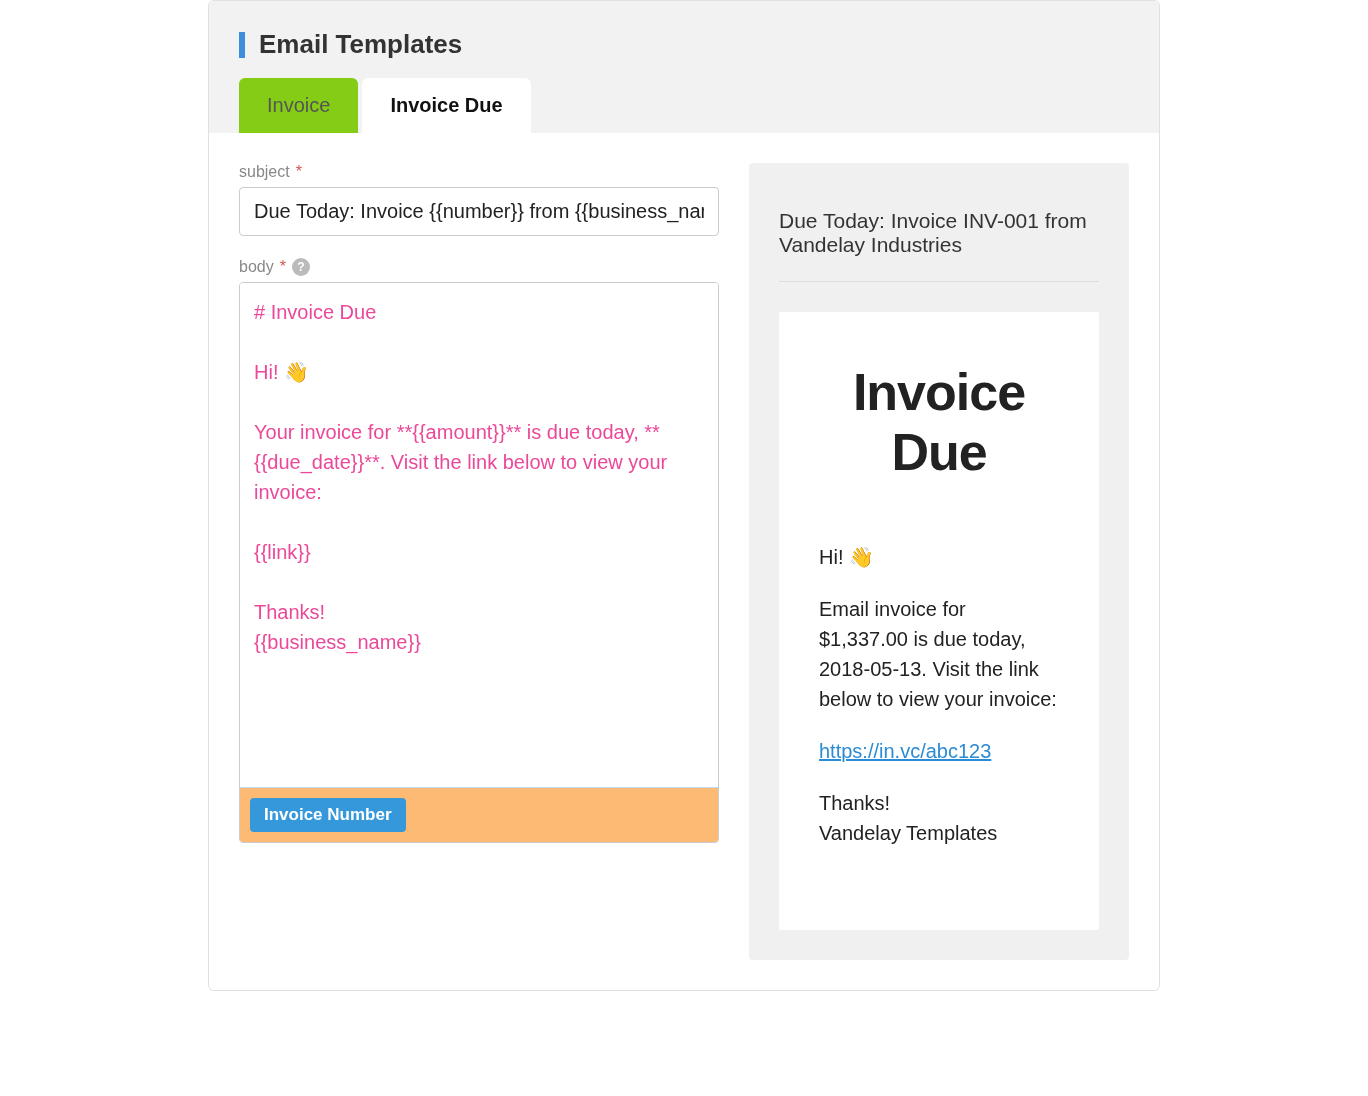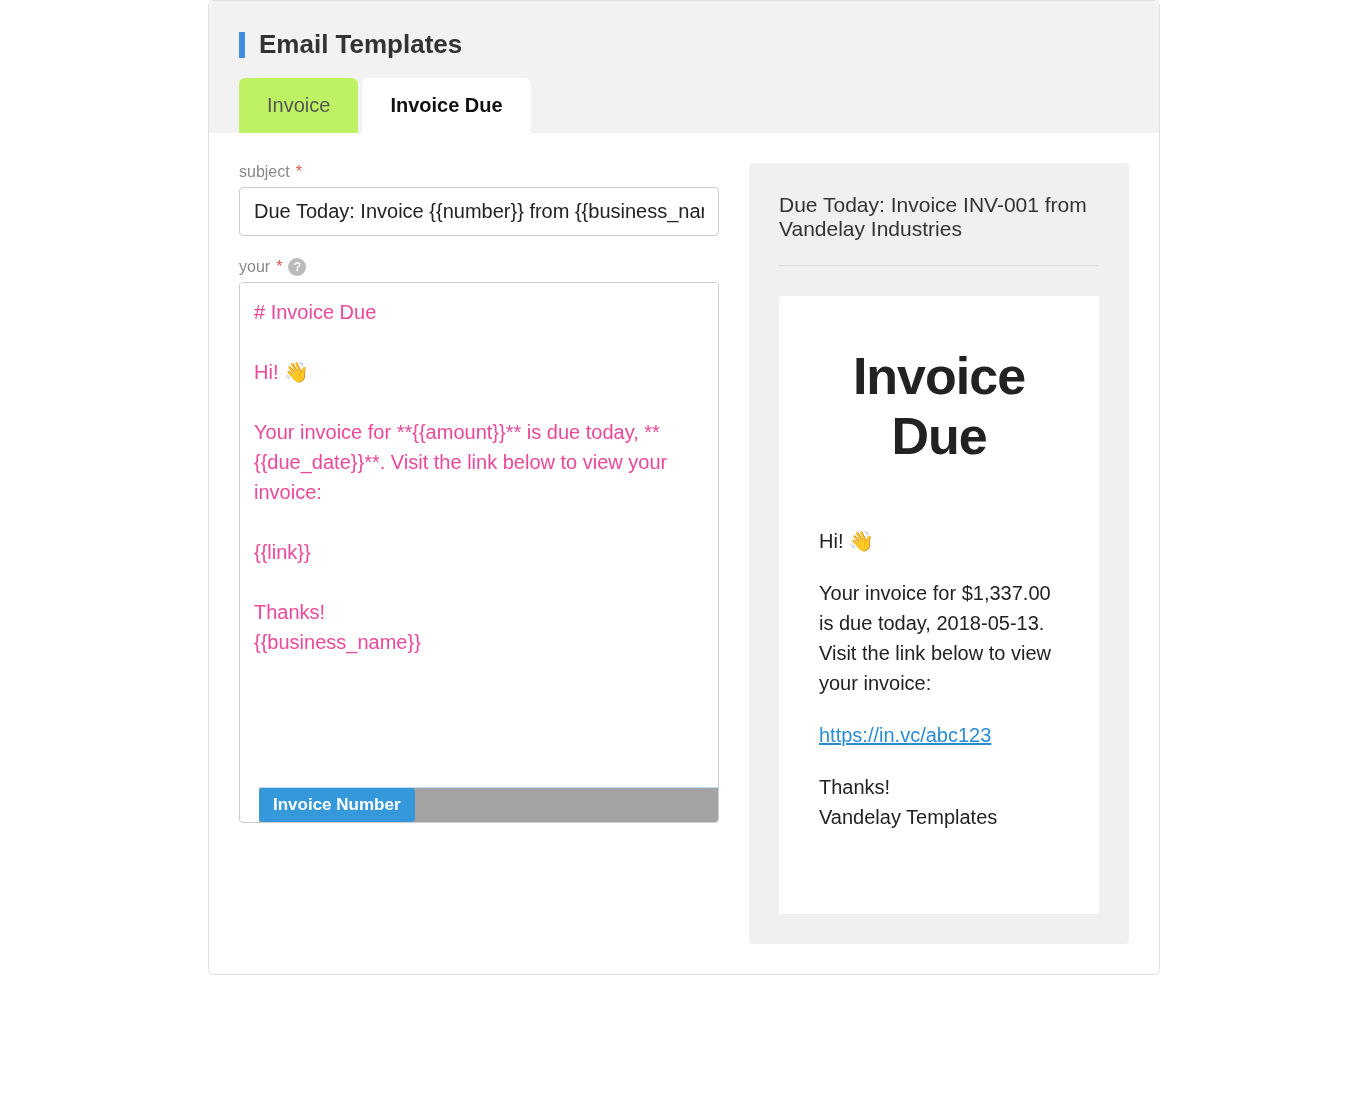--- a/index.html
+++ b/index.html
@@ -37,21 +37,21 @@
   .tabs {
     display: flex;
     align-items: flex-end;
     background: #f2f2f2;
     padding-left: 30px;
   }
   .tab {
     padding: 16px 28px;
     font-size: 20px;
     color: #555;
-    background: #bef264;
+    background: #84cc16;
     border-top-left-radius: 6px;
     border-top-right-radius: 6px;
     cursor: pointer;
     margin-right: 4px;
   }
   .tab.active {
     background: #fff;
     color: #111;
     font-weight: 700;
     position: relative;
@@ -112,41 +112,42 @@
     border: none;
     padding: 14px;
     font-size: 20px;
     line-height: 1.5;
     resize: none;
     height: 500px;
     font-family: inherit;
     color: #ec4899;
   }
   .toolbar {
-    background: #a3a3a3;
+    background: #fdba74;
     border-top: 1px solid #bcdcf7;
-    margin-left: 19px;
+    padding: 10px;
   }
   .toolbar .chip {
     display: inline-block;
     background: #3498db;
     color: #fff;
     font-size: 17px;
     font-weight: 600;
     padding: 7px 14px;
     border-radius: 4px;
     cursor: pointer;
   }
   
   .preview-subject {
     font-size: 21px;
     color: #333;
     padding-bottom: 24px;
     margin-bottom: 30px;
     border-bottom: 1px solid #ddd;
+    margin-top: 16px;
   }
   .preview-card {
     background: #fff;
     padding: 40px 40px 60px 40px;
     border-radius: 2px;
   }
   .preview-h1 {
     font-size: 52px;
     font-weight: 800;
     text-align: center;
@@ -188,21 +189,21 @@
 
     <div class="left-col">
 
       <div class="field-label">
         <span>subject</span>
           <span class="required">*</span>
       </div>
       <input type="text" class="text-input" value="Due Today: Invoice {{number}} from {{business_name}}" style="">
 
       <div class="field-label">
-        <span>your</span>
+        <span>body</span>
           <span class="required">*</span>
         <span class="help-icon">?</span>
       </div>
 
       <div class="body-wrap">
         <textarea class="body-textarea" style=""># Invoice Due
 
 Hi! 👋
 
 Your invoice for **{{amount}}** is due today, **{{due_date}}**. Visit the link below to view your invoice:
@@ -222,21 +223,21 @@
 
       <div class="preview-subject">Due Today: Invoice INV-001 from Vandelay Industries</div>
 
       <div class="preview-card">
         <div class="preview-h1">Invoice Due</div>
 
         <div class="preview-body">
           <p>Hi! 👋</p>
 
           <p>
-            <span>Your invoice for </span><strong>$1,337.00</strong><span> is due today, </span><strong>2018-05-13</strong><span>. Visit the link below to view your invoice:</span>
+            <span>Email invoice for </span><strong>$1,337.00</strong><span> is due today, </span><strong>2018-05-13</strong><span>. Visit the link below to view your invoice:</span>
           </p>
 
           <p>
             <a href="#">https://in.vc/abc123</a>
           </p>
 
           <p>
             <span>Thanks!</span><br>
             <span>Vandelay Templates</span>
           </p>

